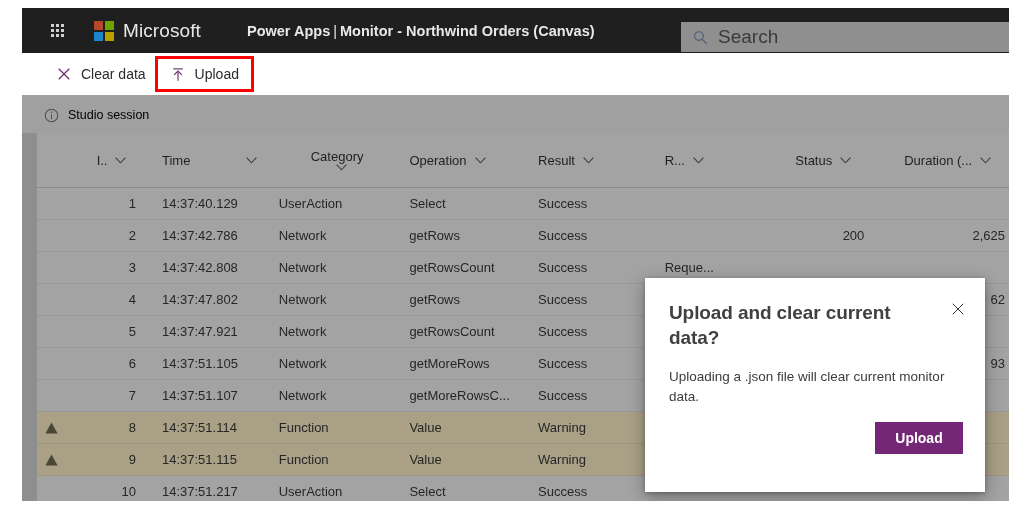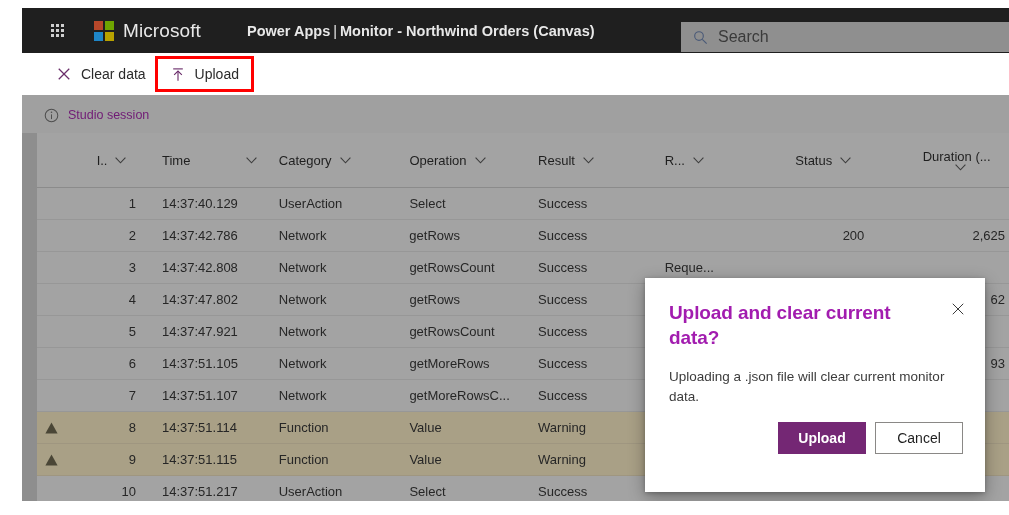--- a/index.html
+++ b/index.html
@@ -89,21 +89,21 @@
     box-sizing: border-box;
     padding-left: 12px;
   }
   .search-ico {
     width: 15px; height: 15px;
     flex: 0 0 auto;
     margin-right: 10px;
   }
   .search-ph {
     color: #3a3a3a;
-    font-size: 16px;
+    font-size: 19px;
   }
 
   
   .cmdbar {
     position: absolute;
     left: 0; top: 45px;
     width: 987px; height: 42px;
     background: #ffffff;
     display: flex;
     align-items: center;
@@ -145,21 +145,21 @@
     box-sizing: border-box;
     background: #a0a0a0;
   }
   .info-ico {
     width: 15px; height: 15px;
     margin-right: 9px;
     flex: 0 0 auto;
   }
   .session-lbl {
     font-size: 12.5px;
-    color: #701a75;
+    color: #000000;
   }
 
   
   .grid-wrap {
     position: absolute;
     left: 0; top: 125px;
     width: 987px;
     height: 368px;
     background: #9a9a9a;
     overflow: hidden;
@@ -210,26 +210,26 @@
   .chev {
     margin-left: 8px;
     width: 11px; height: 7px;
     flex: 0 0 auto;
   }
 
   
   .c-flag  { width: 40px;  padding-left: 8px; display:flex; align-items:center; }
   .c-id    { width: 72px;  text-align: right; padding-right: 12px; }
   .c-time  { width: 118px; padding-left: 14px; gap: 48px; }
-  .c-cat   { width: 132px; padding-left: 14px; }
+  .c-cat   { width: 132px; padding-left: 14px; flex-direction: column; }
   .c-op    { width: 130px; padding-left: 14px; }
   .c-res   { width: 128px; padding-left: 14px; }
   .c-req   { width: 132px; padding-left: 14px; }
   .c-stat  { width: 110px; padding-left: 14px; }
-  .c-dur   { width: 120px; padding-left: 14px; flex-direction: column; }
+  .c-dur   { width: 120px; padding-left: 14px; }
 
   .row.header .c-id { justify-content: flex-start; padding-left: 20px; padding-right:0; }
   .row .c-stat.num { text-align: right; padding-right: 26px; padding-left: 0; }
   .row .c-dur.num  { text-align: right; padding-right: 4px; padding-left: 0; }
 
   .warn-ico { width: 13px; height: 12px; }
 
   
   .dlg-shadow {
     position: absolute;
@@ -241,21 +241,21 @@
   .dlg {
     position: absolute;
     left: 0; top: 0;
     width: 340px; height: 214px;
     box-sizing: border-box;
     padding: 22px 24px 0 24px;
   }
   .dlg-title {
     font-size: 19px;
     font-weight: bold;
-    color: #a21caf;
+    color: #404040;
     line-height: 1.34;
     width: 252px;
     letter-spacing: -.1px;
   }
   .dlg-close {
     position: absolute;
     right: 14px; top: 18px;
     width: 26px; height: 26px;
     display: flex; align-items: center; justify-content: center;
     cursor: pointer;
@@ -551,18 +551,17 @@
       <div class="dlg-title">Upload and clear current data?</div>
       <div class="dlg-close">
         <svg viewBox="0 0 16 16" width="14" height="14">
           <line x1="2" y1="2" x2="14" y2="14" stroke="#333333" stroke-width="1.1"></line>
           <line x1="14" y1="2" x2="2" y2="14" stroke="#333333" stroke-width="1.1"></line>
         </svg>
       </div>
       <div class="dlg-body">Uploading a .json file will clear current monitor data.</div>
       <div class="dlg-actions">
         <button class="btn btn-primary">Upload</button>
-        <button class="btn btn-secondary">Cancel</button>
       </div>
     </div>
   </div>
 
 </div>
 
 </body></html>

